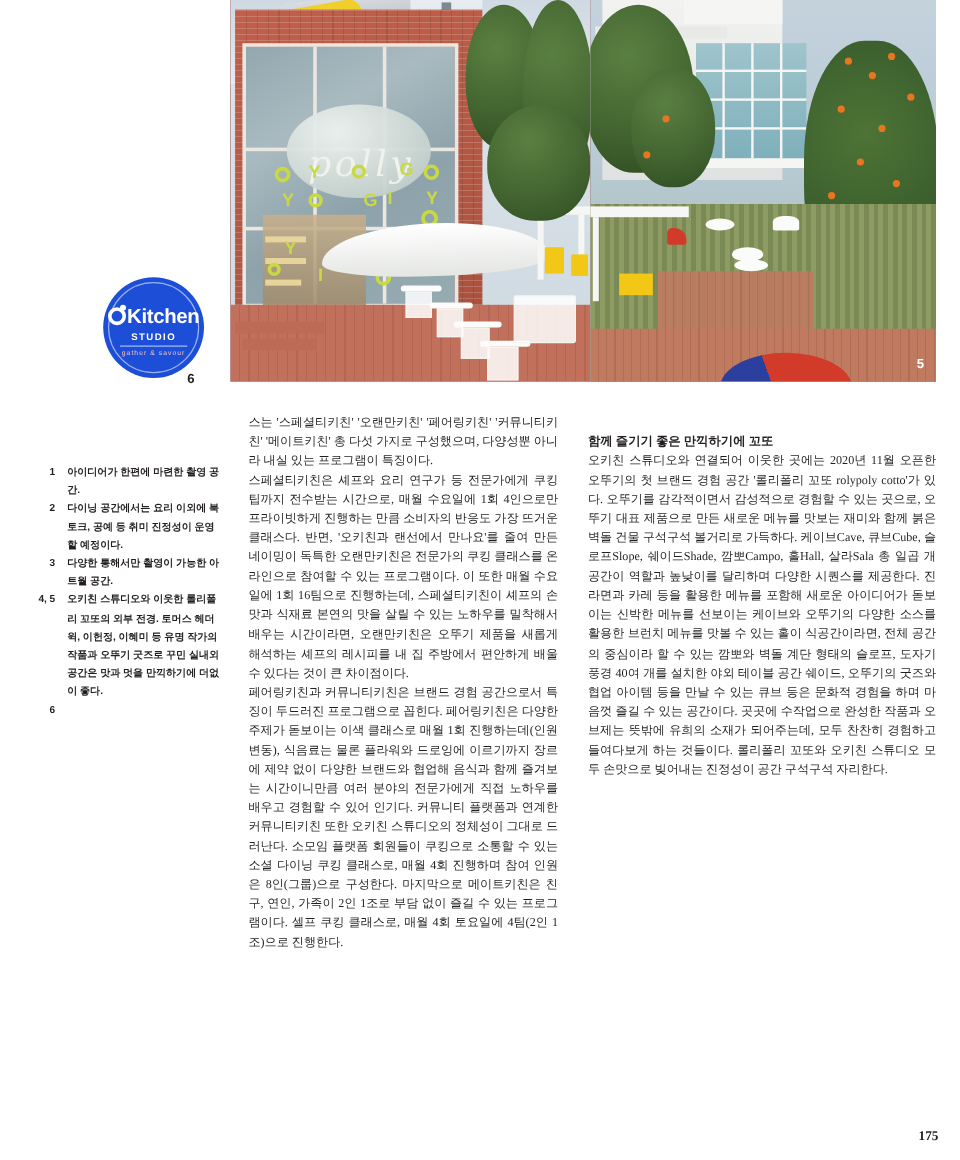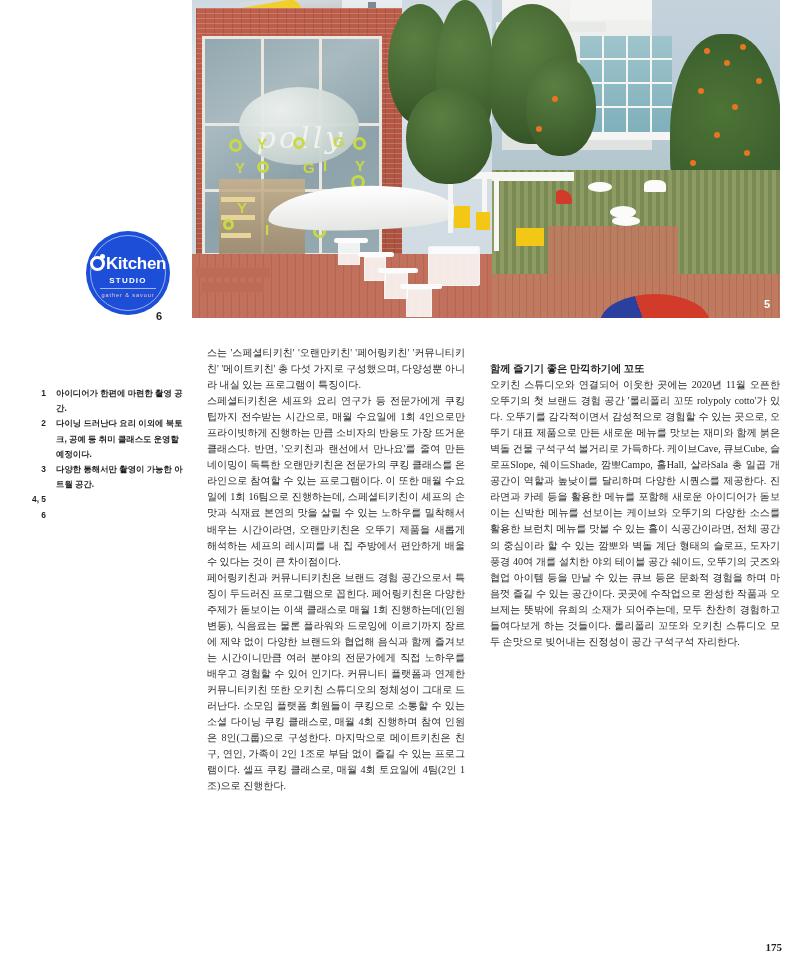--- a/index.html
+++ b/index.html
@@ -315,28 +315,29 @@
   </div>
   <div class="cap-num-photo" style="left:156px;top:310px">6</div>
 
   <div class="captions">
     <div class="cap-row">
       <div class="cap-n">1</div>
       <div class="cap-t">아이디어가 한편에 마련한 촬영 공간.</div>
     </div>
     <div class="cap-row">
       <div class="cap-n">2</div>
-      <div class="cap-t">다이닝 드러난다 요리 이외에 북토크, 공예 등 취미 클래스도 운영할 예정이다.</div>
+      <div class="cap-t">다이닝 공간에서는 요리 이외에 북토크, 공예 등 취미 진정성이 운영할 예정이다.</div>
     </div>
     <div class="cap-row">
       <div class="cap-n">3</div>
       <div class="cap-t">다양한 통해서만 촬영이 가능한 아트월 공간.</div>
     </div>
     <div class="cap-row">
       <div class="cap-n">4, 5</div>
+      <div class="cap-t">오키친 스튜디오와 이웃한 롤리폴리 꼬또의 외부 전경. 토머스 헤더윅, 이헌정, 이혜미 등 유명 작가의 작품과 오뚜기 굿즈로 꾸민 실내외 공간은 맛과 멋을 만끽하기에 더없이 좋다.</div>
     </div>
     <div class="cap-row">
       <div class="cap-n">6</div>
     </div>
   </div>
 
   <div class="col col1">
     <p>스는 '스페셜티키친' '오랜만키친' '페어링키친' '커뮤니티키친' '메이트키친' 총 다섯 가지로 구성했으며, 다양성뿐 아니라 내실 있는 프로그램이 특징이다.</p>
     <p>스페셜티키친은 셰프와 요리 연구가 등 전문가에게 쿠킹 팁까지 전수받는 시간으로, 매월 수요일에 1회 4인으로만 프라이빗하게 진행하는 만큼 소비자의 반응도 가장 뜨거운 클래스다. 반면, '오키친과 랜선에서 만나요'를 줄여 만든 네이밍이 독특한 오랜만키친은 전문가의 쿠킹 클래스를 온라인으로 참여할 수 있는 프로그램이다. 이 또한 매월 수요일에 1회 16팀으로 진행하는데, 스페셜티키친이 셰프의 손맛과 식재료 본연의 맛을 살릴 수 있는 노하우를 밀착해서 배우는 시간이라면, 오랜만키친은 오뚜기 제품을 새롭게 해석하는 셰프의 레시피를 내 집 주방에서 편안하게 배울 수 있다는 것이 큰 차이점이다.</p>
     <p>페어링키친과 커뮤니티키친은 브랜드 경험 공간으로서 특징이 두드러진 프로그램으로 꼽힌다. 페어링키친은 다양한 주제가 돋보이는 이색 클래스로 매월 1회 진행하는데(인원 변동), 식음료는 물론 플라워와 드로잉에 이르기까지 장르에 제약 없이 다양한 브랜드와 협업해 음식과 함께 즐겨보는 시간이니만큼 여러 분야의 전문가에게 직접 노하우를 배우고 경험할 수 있어 인기다. 커뮤니티 플랫폼과 연계한 커뮤니티키친 또한 오키친 스튜디오의 정체성이 그대로 드러난다. 소모임 플랫폼 회원들이 쿠킹으로 소통할 수 있는 소셜 다이닝 쿠킹 클래스로, 매월 4회 진행하며 참여 인원은 8인(그룹)으로 구성한다. 마지막으로 메이트키친은 친구, 연인, 가족이 2인 1조로 부담 없이 즐길 수 있는 프로그램이다. 셀프 쿠킹 클래스로, 매월 4회 토요일에 4팀(2인 1조)으로 진행한다.</p>

